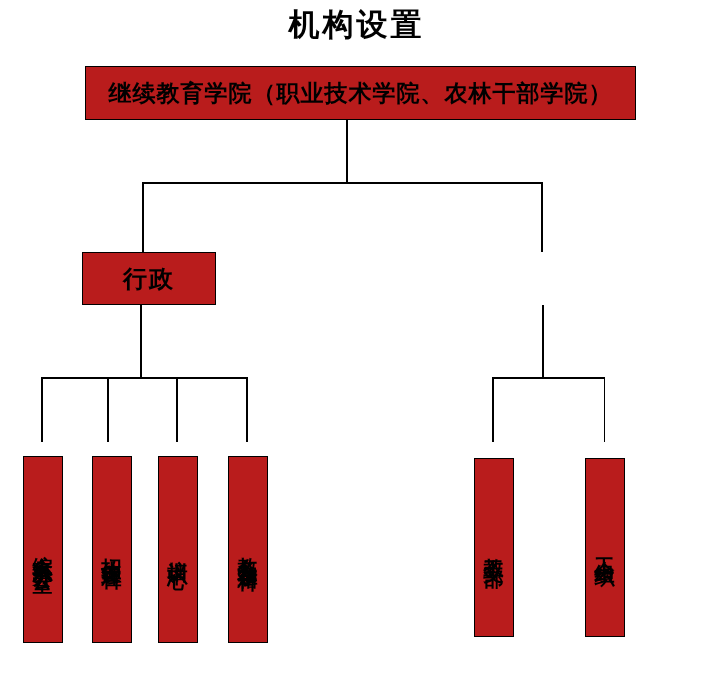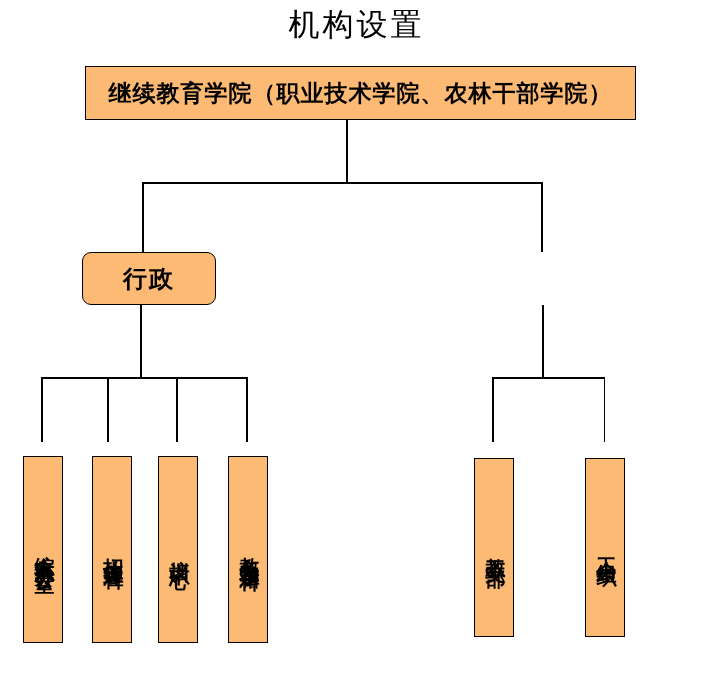--- a/index.html
+++ b/index.html
@@ -16,48 +16,46 @@
     color: #000000;
     overflow: hidden;
   }
   .chart-title {
     position: absolute;
     left: 0;
     top: 4px;
     width: 713px;
     text-align: center;
     font-size: 31px;
-    font-weight: normal;
+    font-weight: bold;
     letter-spacing: 3px;
   }
   .node {
     position: absolute;
-    background: #fdba74;
+    background: #b91c1c;
     border: 1.5px solid #000000;
     box-sizing: border-box;
     display: flex;
     align-items: center;
     justify-content: center;
     font-weight: bold;
-    font-family: Liberation Mono, monospace;
   }
   .node-root {
     left: 85px;
     top: 66px;
     width: 551px;
     height: 54px;
     font-size: 23px;
     letter-spacing: 1px;
   }
   .node-branch {
     width: 134px;
     height: 53px;
     font-size: 24px;
     letter-spacing: 2px;
-    border-radius: 9px;
   }
   .node-branch.admin { left: 82px; top: 252px; }
   .node-branch.party { left: 482px; top: 252px; width: 124px; }
   .node-leaf {
     width: 40px;
     font-size: 20px;
   }
   .leaf-left  { top: 456px; height: 187px; }
   .leaf-right { top: 458px; height: 179px; }
   .vtext {

